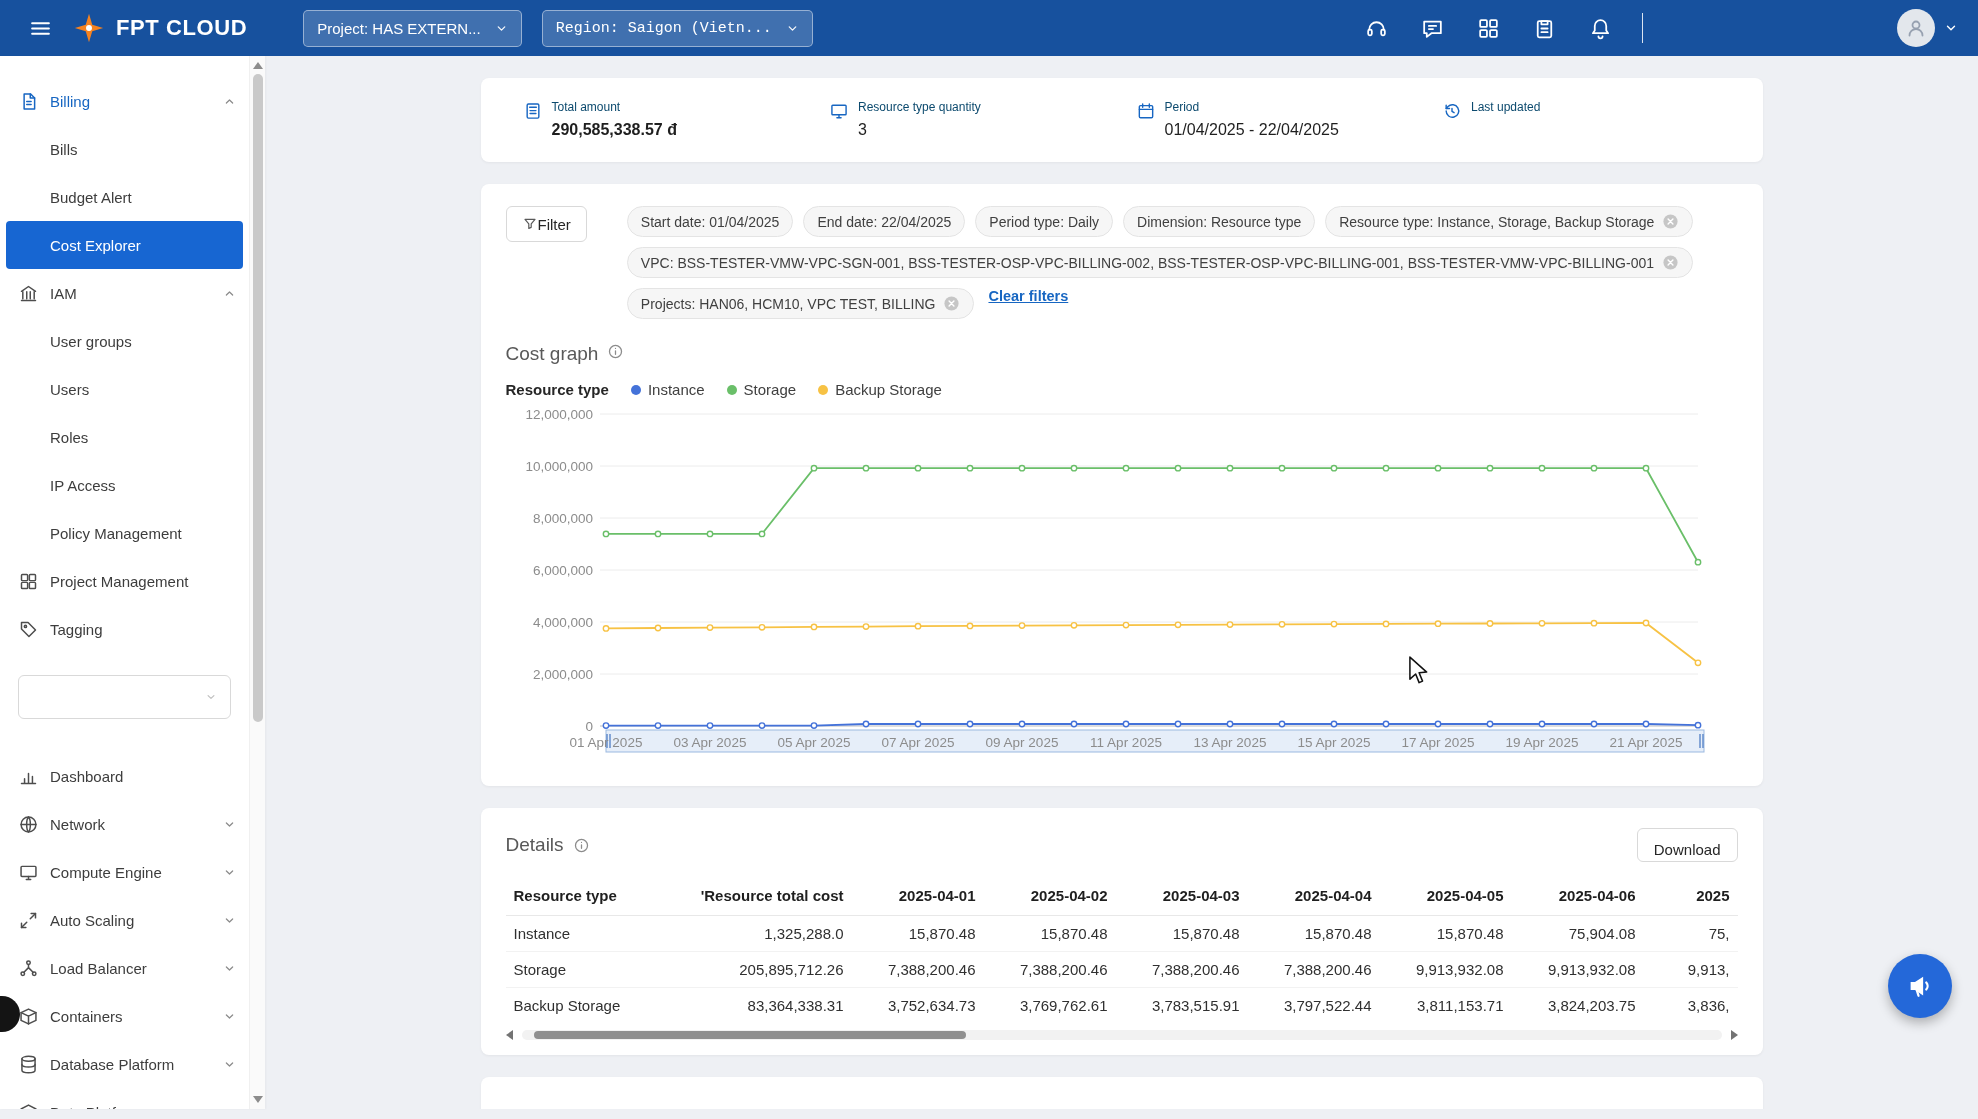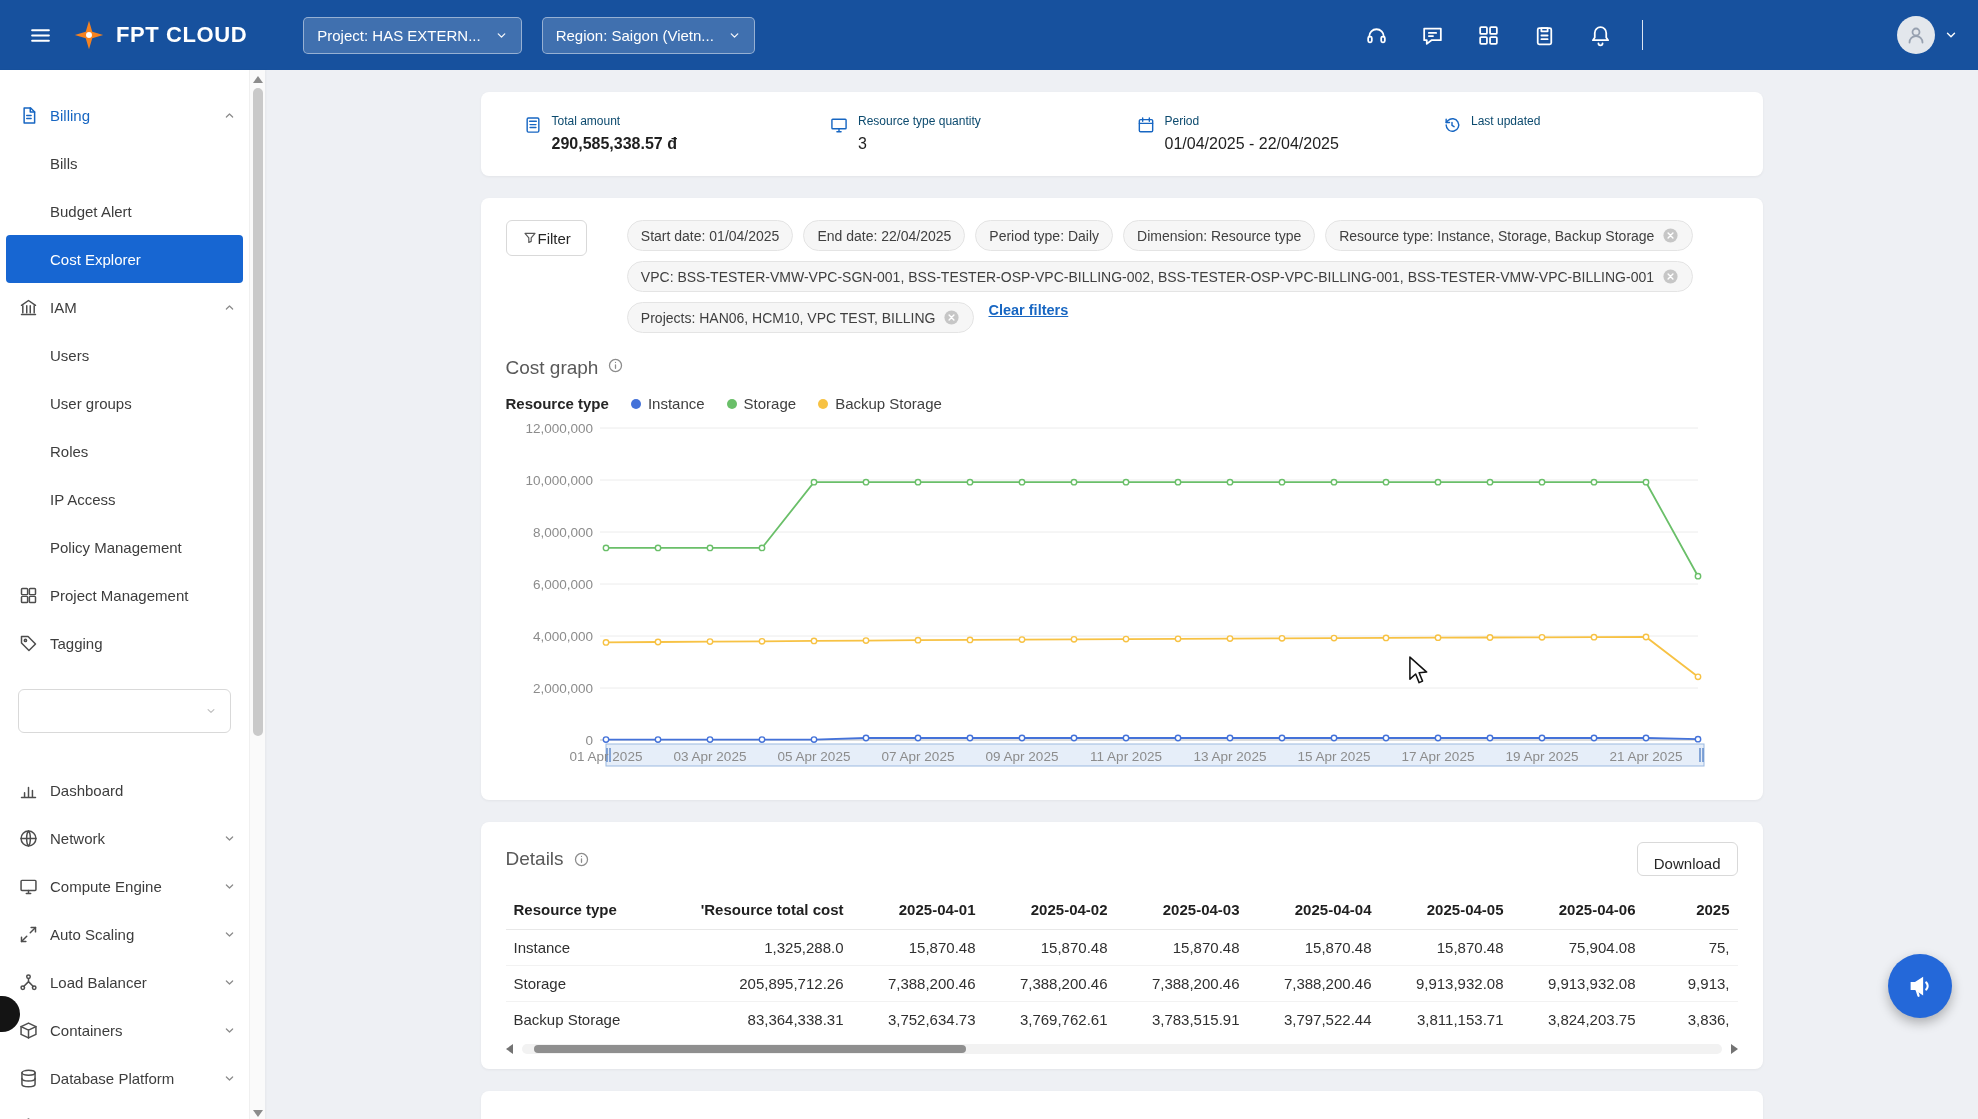--- a/index.html
+++ b/index.html
@@ -1,27 +1,27 @@
 <!DOCTYPE html>
 <html><head>
 <meta charset="utf-8">
 <style>
   *{margin:0;padding:0;box-sizing:border-box;}
   html,body{width:1978px;height:1119px;overflow:hidden;}
   body{font-family:"Liberation Sans",sans-serif;background:#eef0f4;position:relative;color:#262626;}
 
   
-  .navbar{height:70px;background:#17519e;display:flex;align-items:center;padding:0 20px;color:#fff;}
+  .navbar{height:56px;background:#17519e;display:flex;align-items:center;padding:0 20px;color:#fff;}
   .icon-btn{width:40px;height:40px;display:flex;align-items:center;justify-content:center;background:none;border:none;color:#fff;cursor:pointer;}
   .icon-btn svg{width:25px;height:25px;}
   .brand{display:flex;align-items:center;gap:10px;margin-left:12px;cursor:pointer;}
   .brand .logo-ic{width:34px;height:34px;display:flex;}
   .brand-name{font-size:22px;font-weight:700;letter-spacing:.6px;}
   .nav-select{margin-left:56px;background:rgba(255,255,255,.18);border:1px solid rgba(255,255,255,.45);border-radius:5px;height:37px;display:flex;align-items:center;gap:14px;padding:0 13px;font-size:15px;cursor:pointer;white-space:nowrap;}
-  .nav-select.second{margin-left:20px;}
+  .nav-select.second{margin-left:20px;font-family:Liberation Mono, monospace;}
   .nav-select svg{width:13px;height:13px;opacity:.95;flex:none;}
   .nav-right{margin-left:auto;display:flex;align-items:center;gap:16px;}
   .nav-divider{width:1px;height:30px;background:rgba(255,255,255,.85);margin-left:6px;}
   .avatar-wrap{display:flex;align-items:center;gap:9px;cursor:pointer;margin-left:238px;}
   .avatar{width:38px;height:38px;border-radius:50%;background:#e3e7ec;color:#97a1b0;display:flex;align-items:center;justify-content:center;}
   .avatar svg{width:24px;height:24px;}
   .avatar-wrap .chev svg{width:14px;height:14px;}
 
   
   .shell{display:flex;height:1053px;}
@@ -215,24 +215,24 @@
             </svg>
           </span>
           <span>IAM</span>
           <span class="schev">
             <svg viewBox="0 0 24 24" fill="none" stroke="currentColor" stroke-width="2" stroke-linecap="round" stroke-linejoin="round">
               <path d="M7 14.5l5-5 5 5"></path>
             </svg>
           </span>
         </div>
         <div class="sitem child  ">
+          <span>User groups</span>
+        </div>
+        <div class="sitem child  ">
           <span>Users</span>
-        </div>
-        <div class="sitem child  ">
-          <span>User groups</span>
         </div>
         <div class="sitem child  ">
           <span>Roles</span>
         </div>
         <div class="sitem child  ">
           <span>IP Access</span>
         </div>
         <div class="sitem child  ">
           <span>Policy Management</span>
         </div>

